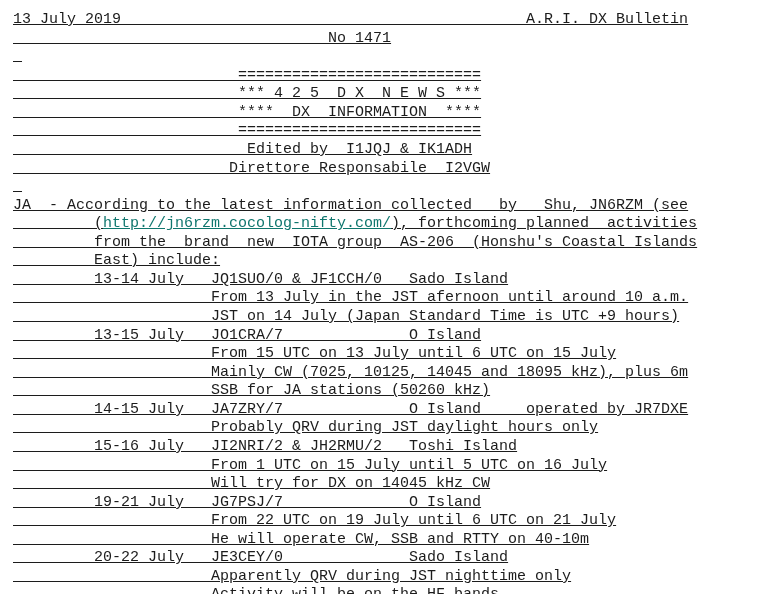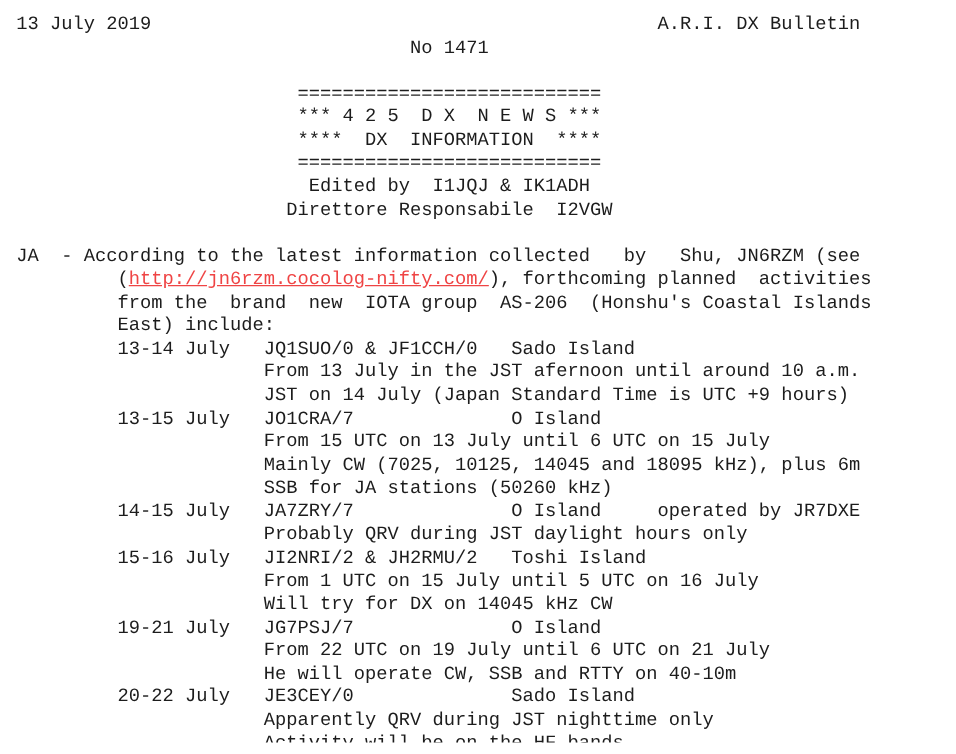--- a/index.html
+++ b/index.html
@@ -21,27 +21,28 @@
     height: 594px;          
     overflow: hidden;
     box-sizing: border-box;
     padding: 11px 0 0 13px;
     margin: 0;
     font-family: "Liberation Mono", "DejaVu Sans Mono", monospace;
     font-size: 15px;
     line-height: 18.57px;
     color: #1c1c1c;
     white-space: pre;
+    text-decoration: underline;
   }
   .line {
     height: 18.57px;
     white-space: pre;
   }
   a.doc-link {
-    color: #ef4444;
+    color: #0f766e;
     text-decoration: underline;
     cursor: pointer;
   }
 </style>
 </head>
 <body>
 
 <pre class="doc"><div class="line"><span>13 July 2019                                             A.R.I. DX Bulletin</span></div><div class="line"><span>                                   No 1471</span></div><div class="line"><span> </span></div><div class="line"><span>                         ===========================</span></div><div class="line"><span>                         *** 4 2 5  D X  N E W S ***</span></div><div class="line"><span>                         ****  DX  INFORMATION  ****</span></div><div class="line"><span>                         ===========================</span></div><div class="line"><span>                          Edited by  I1JQJ &amp; IK1ADH</span></div><div class="line"><span>                        Direttore Responsabile  I2VGW</span></div><div class="line"><span> </span></div><div class="line"><span>JA  - According to the latest information collected   by   Shu, JN6RZM (see</span></div><div class="line"><span>         (</span><a class="doc-link" href="#">http://jn6rzm.cocolog-nifty.com/</a><span>), forthcoming planned  activities</span></div><div class="line"><span>         from the  brand  new  IOTA group  AS-206  (Honshu's Coastal Islands</span></div><div class="line"><span>         East) include:</span></div><div class="line"><span>         13-14 July   JQ1SUO/0 &amp; JF1CCH/0   Sado Island</span></div><div class="line"><span>                      From 13 July in the JST afernoon until around 10 a.m.</span></div><div class="line"><span>                      JST on 14 July (Japan Standard Time is UTC +9 hours)</span></div><div class="line"><span>         13-15 July   JO1CRA/7              O Island</span></div><div class="line"><span>                      From 15 UTC on 13 July until 6 UTC on 15 July</span></div><div class="line"><span>                      Mainly CW (7025, 10125, 14045 and 18095 kHz), plus 6m</span></div><div class="line"><span>                      SSB for JA stations (50260 kHz)</span></div><div class="line"><span>         14-15 July   JA7ZRY/7              O Island     operated by JR7DXE</span></div><div class="line"><span>                      Probably QRV during JST daylight hours only</span></div><div class="line"><span>         15-16 July   JI2NRI/2 &amp; JH2RMU/2   Toshi Island</span></div><div class="line"><span>                      From 1 UTC on 15 July until 5 UTC on 16 July</span></div><div class="line"><span>                      Will try for DX on 14045 kHz CW</span></div><div class="line"><span>         19-21 July   JG7PSJ/7              O Island</span></div><div class="line"><span>                      From 22 UTC on 19 July until 6 UTC on 21 July</span></div><div class="line"><span>                      He will operate CW, SSB and RTTY on 40-10m</span></div><div class="line"><span>         20-22 July   JE3CEY/0              Sado Island</span></div><div class="line"><span>                      Apparently QRV during JST nighttime only</span></div><div class="line"><span>                      Activity will be on the HF bands</span></div></pre>
 
 </body></html>

